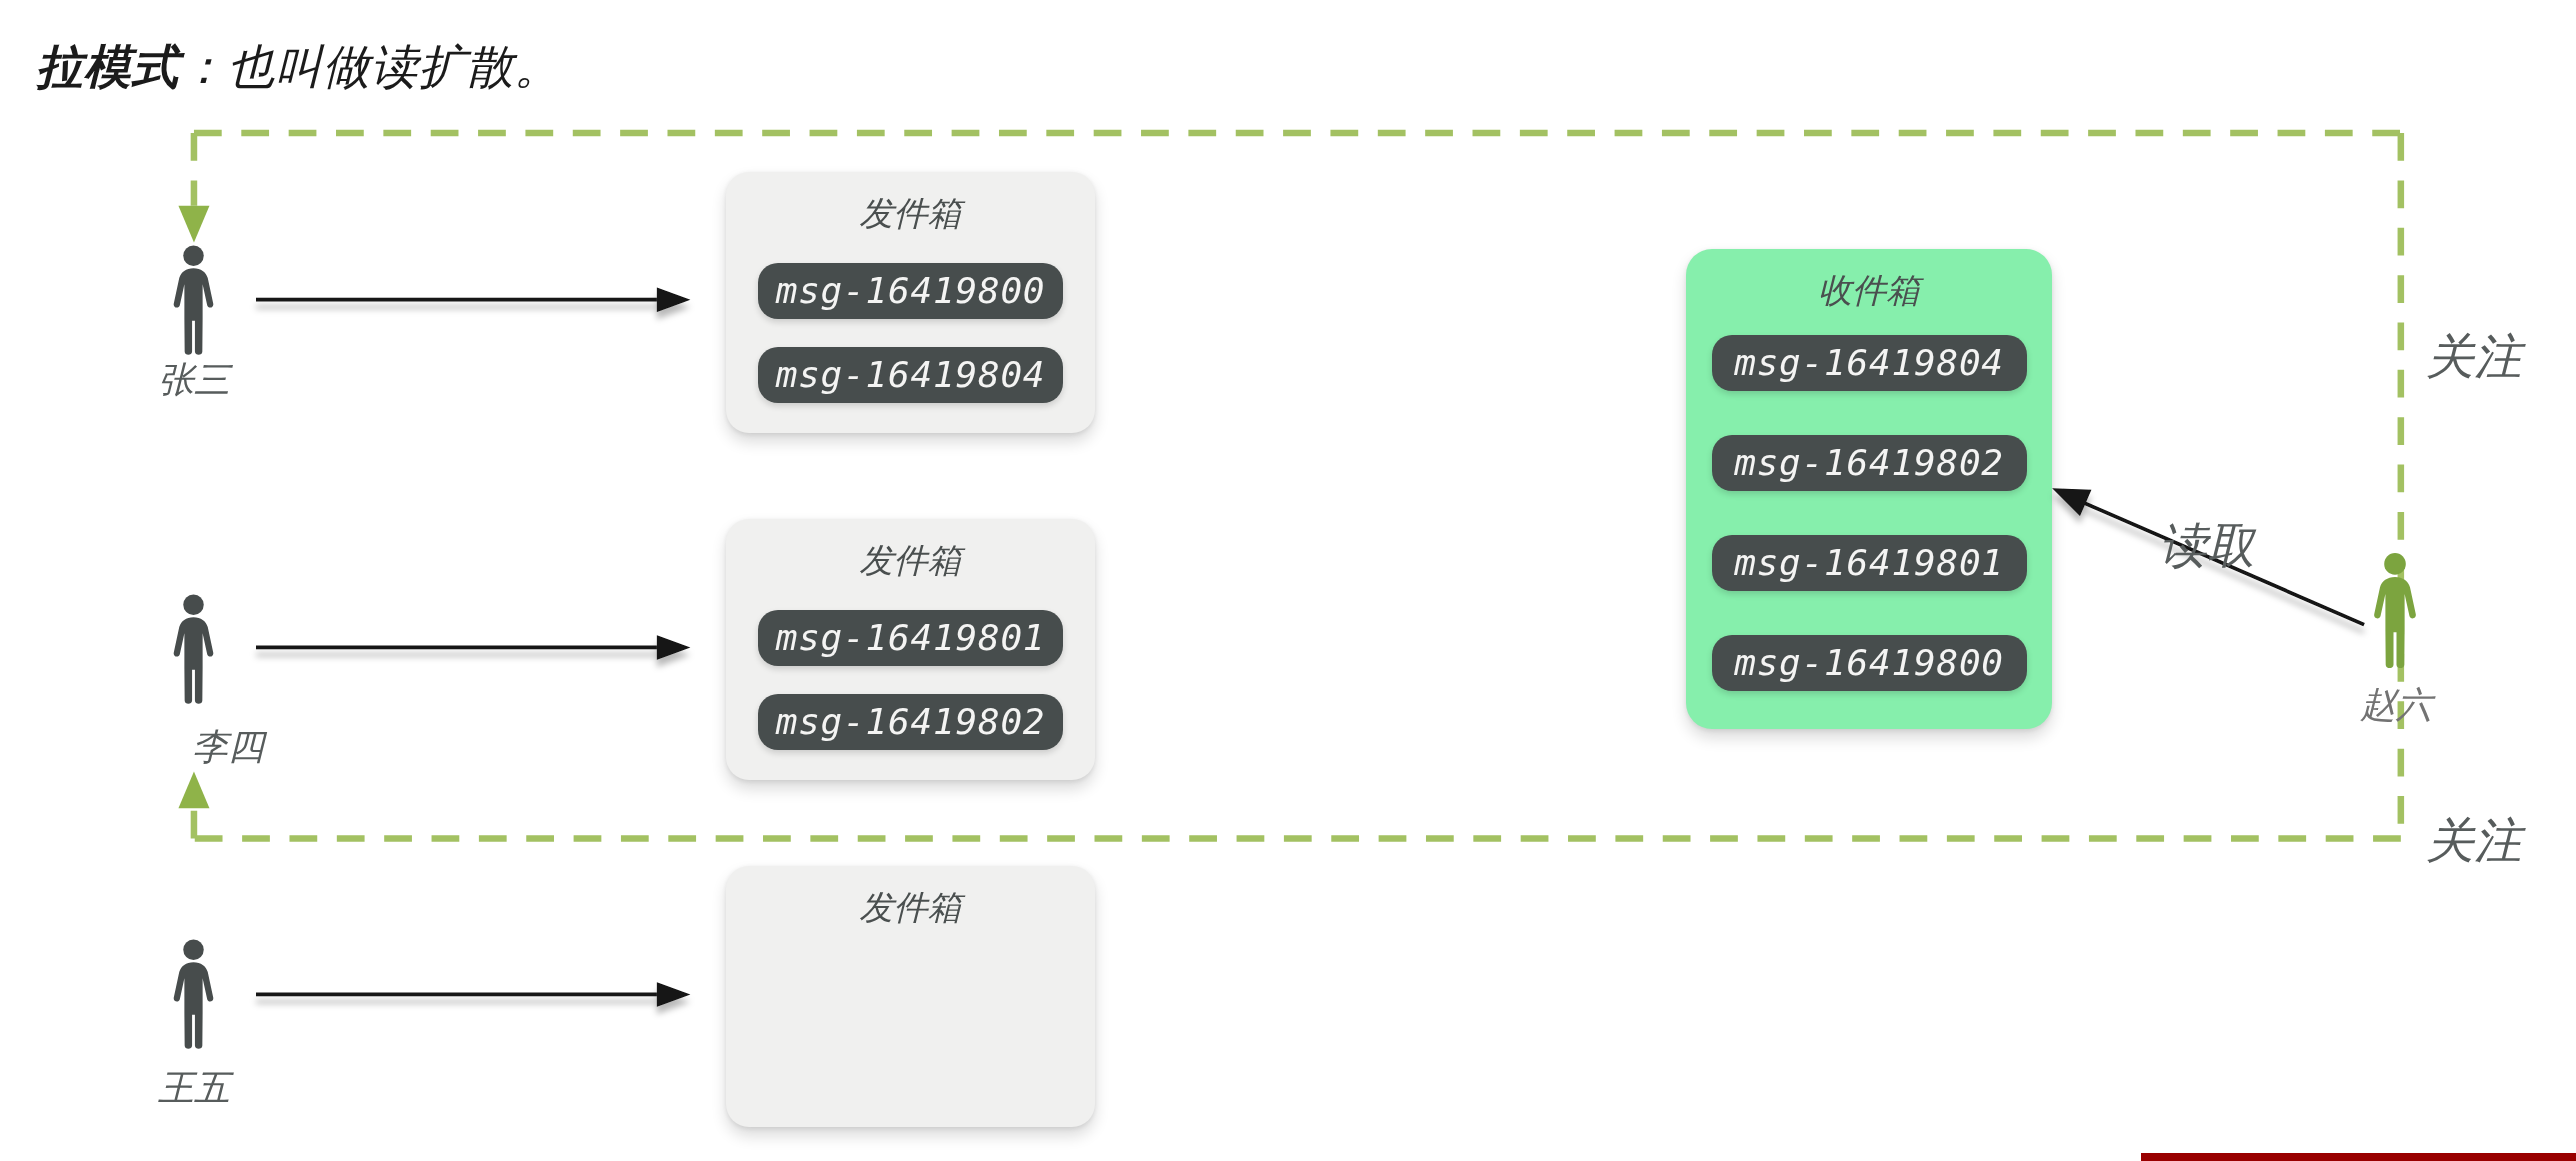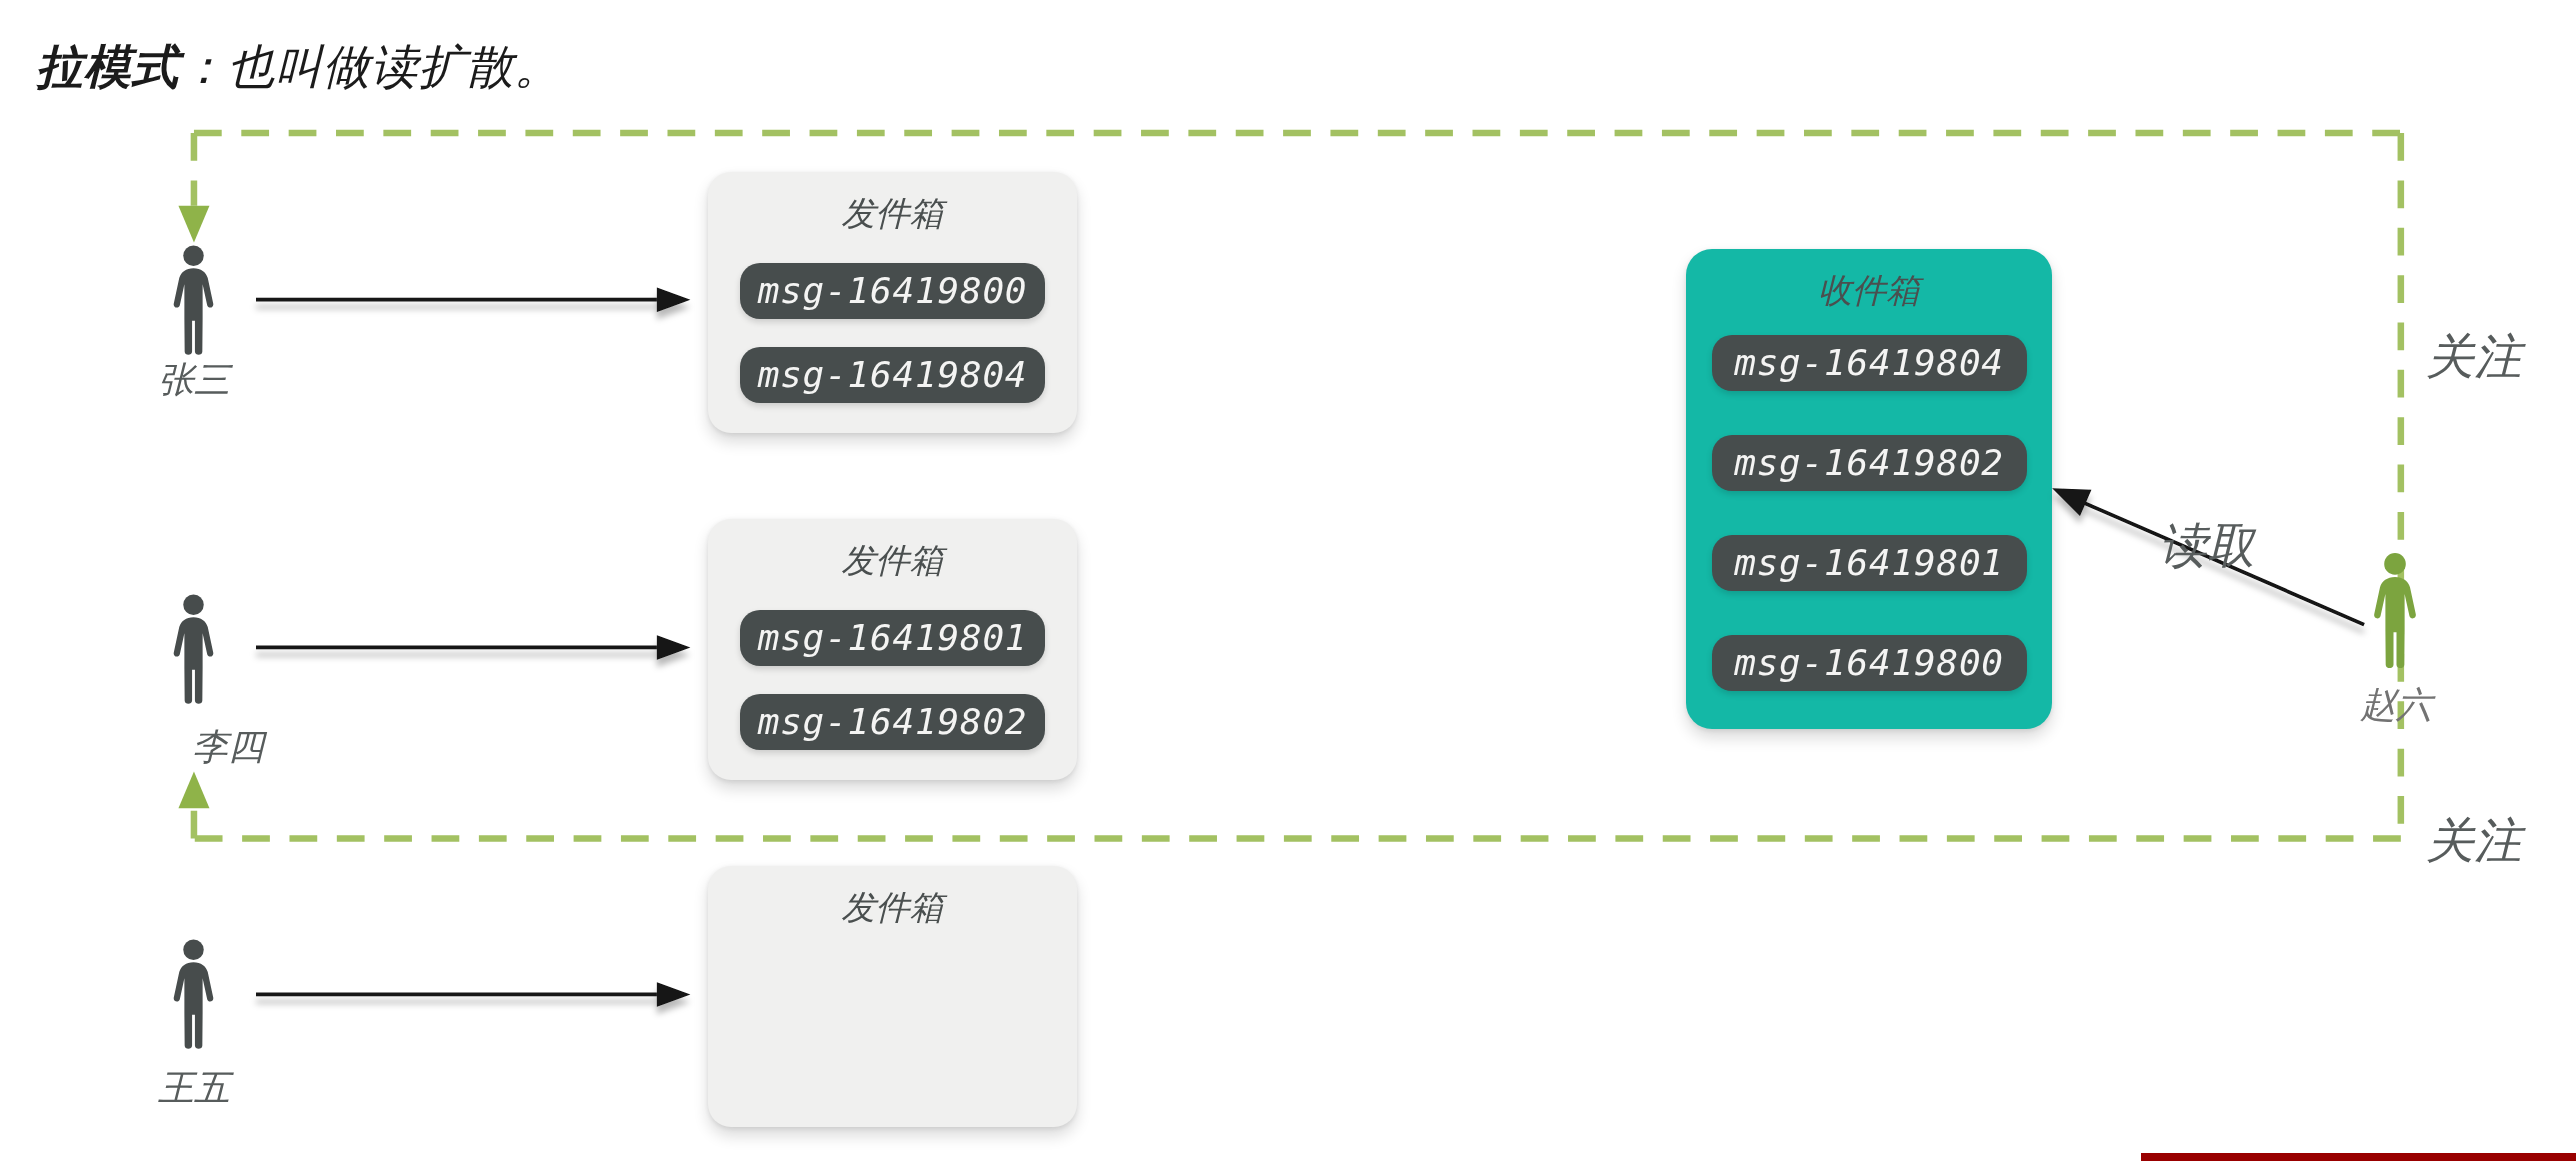--- a/index.html
+++ b/index.html
@@ -18,25 +18,25 @@
   }
   .page-title .bold{font-weight:bold;}
   
   .box{
     position:absolute;
     border-radius:23px;
     box-shadow:0 8.2px 14.7px rgba(0,0,0,0.14),0 1.6px 4.1px rgba(0,0,0,0.08);
     display:flex;flex-direction:column;align-items:center;
     z-index:1;
   }
-  .outbox{left:708px;width:369px;height:261px;background:#f0f0ef;}
+  .outbox{left:726px;width:369px;height:261px;background:#f0f0ef;}
   .outbox.b1{top:172px;}
   .outbox.b2{top:519px;}
   .outbox.b3{top:866px;}
-  .inbox{left:1686px;top:249px;width:366px;height:480px;background:#14b8a6;border-radius:26px;}
+  .inbox{left:1686px;top:249px;width:366px;height:480px;background:#86efac;border-radius:26px;}
   .box-title{
     margin-top:19.6px;
     font-size:34px;color:#4a4f4f;
     line-height:42px;
   }
   .pills{display:flex;flex-direction:column;align-items:center;margin-top:29px;gap:28px;}
   .inbox .pills{margin-top:24.5px;gap:44px;}
   .pill{
     width:305px;height:56px;
     background:#474d4d;border-radius:20px;

